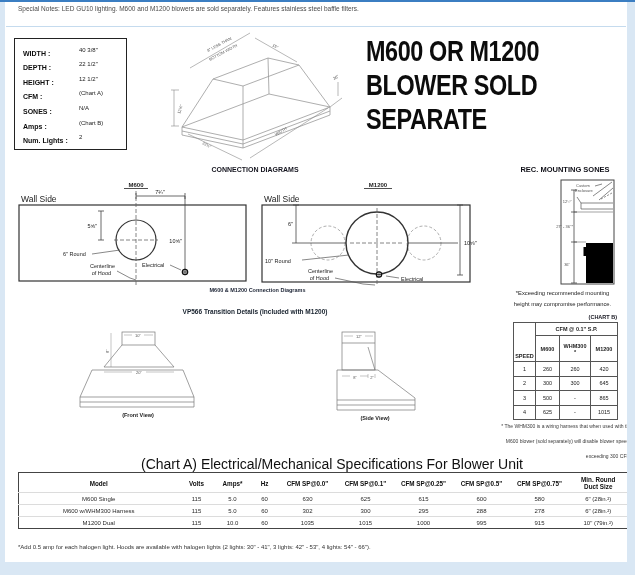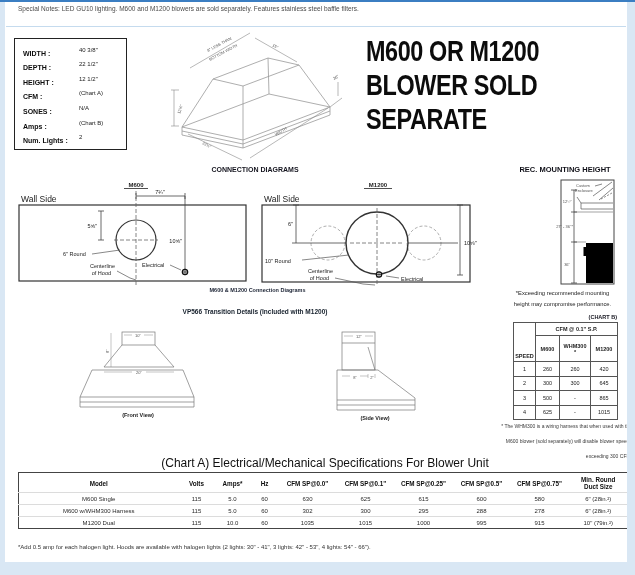--- a/index.html
+++ b/index.html
@@ -33,21 +33,21 @@
   .chartb .grp{height:13px;}
   .chartb .colhd{height:26px;vertical-align:middle;}
   .chartb .speedcell{vertical-align:bottom;font-weight:bold;padding-bottom:2px;}
   .chartb .datarow td{height:13.5px;}
   .chartbnote{left:490px;top:419px;width:142px;text-align:right;font-size:5px;line-height:15px;color:#3a3a3a;}
   .chartbnote span{display:block;}
 
   .h-vp{left:100px;top:308px;width:310px;text-align:center;font-weight:bold;font-size:6.5px;color:#16202c;}
   .viewcaption{font-weight:bold;font-size:5.5px;color:#222;text-align:center;}
 
-  .chartatitle{left:125px;top:456px;width:400px;text-align:center;font-size:12px;color:#101010;}
+  .chartatitle{left:132px;top:456px;width:400px;text-align:center;font-size:14px;color:#101010;}
   .charta{left:18px;top:472px;width:610px;table-layout:fixed;border:1.5px solid #444;}
   .charta th{font-size:6.3px;font-weight:bold;color:#0d0d0d;padding:3px 0 2px 0;vertical-align:middle;}
   .charta th.wrap{white-space:pre-line;}
   .charta td{font-size:6px;color:#2a2a2a;text-align:center;padding:2.5px 0;border-top:0.7px solid #dcdcdc;}
   .chartanote{left:18px;top:544px;width:600px;font-size:6px;color:#333;}
 
   svg text{fill:#222;}
   .dimtxt{font-size:5.5px;}
   .tinytxt{font-size:4px;fill:#555;}
   .dim{stroke:#444;stroke-width:0.8;}
@@ -187,21 +187,21 @@
     <line class="thin" x1="141" y1="100" x2="128" y2="98"></line>
     <g>
       <circle cx="121" cy="96.5" r="2.6" fill="#fff" stroke="#111" stroke-width="1.3"></circle>
       <line x1="117.8" y1="96.5" x2="124.2" y2="96.5" stroke="#111" stroke-width="0.7"></line>
       <line x1="121" y1="93.3" x2="121" y2="99.7" stroke="#111" stroke-width="0.7"></line>
     </g>
   </svg>
 
   <div class="abs conncaption">M600 &amp; M1200 Connection Diagrams</div>
 
-  <div class="abs h-mount">REC. MOUNTING HEIGHT</div>
+  <div class="abs h-mount">REC. MOUNTING SONES</div>
   <svg class="abs" style="left:552px;top:176px" width="82" height="112" viewBox="0 0 82 112">
     <rect x="9" y="4" width="53" height="104" fill="none" stroke="#444" stroke-width="1"></rect>
     <text class="tinytxt" x="24" y="11">Custom</text>
     <text class="tinytxt" x="23" y="16">Enclosure</text>
     <g class="thin">
       <line x1="43" y1="10" x2="50" y2="8"></line>
       <line x1="41" y1="20" x2="60" y2="6"></line>
       <line x1="47" y1="24" x2="61" y2="12"></line>
       <line x1="49" y1="23" x2="60" y2="17" stroke-dasharray="2 1.5"></line>
       <line x1="29" y1="27" x2="61" y2="27"></line>

